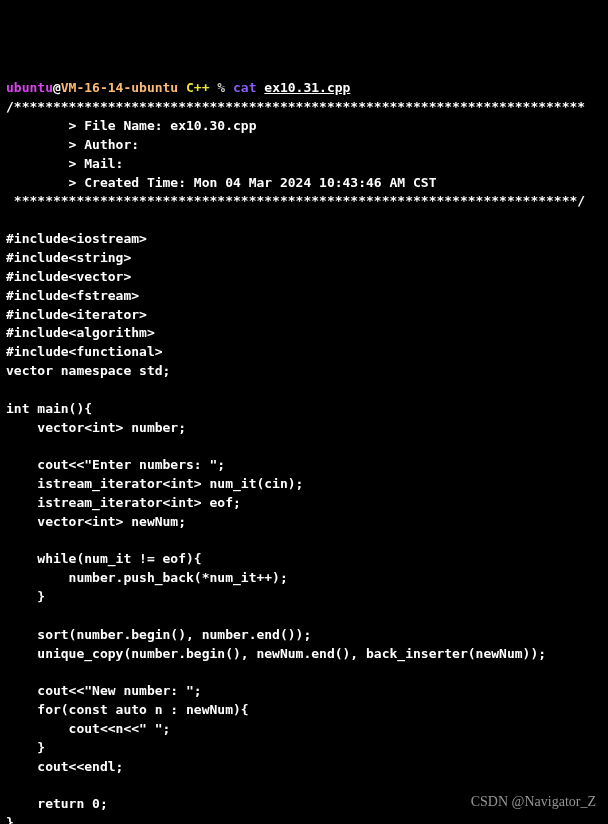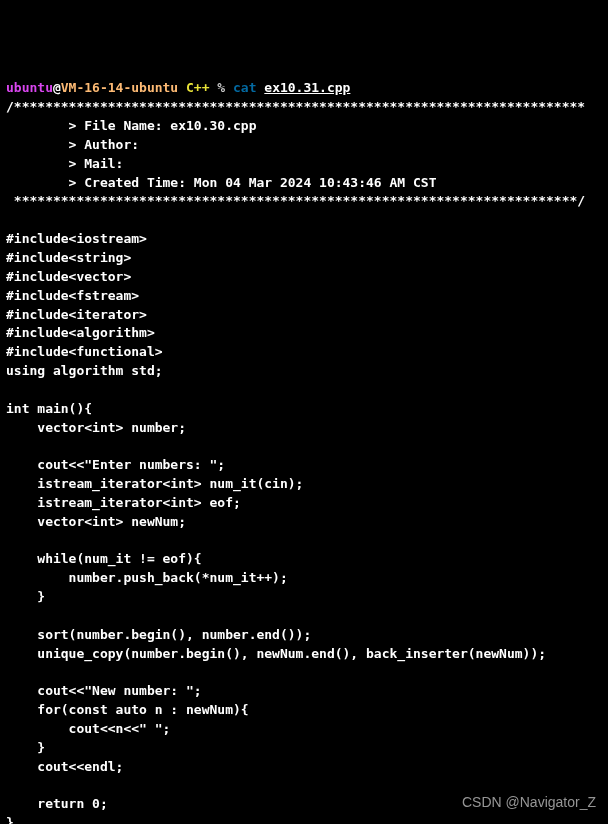--- a/index.html
+++ b/index.html
@@ -14,31 +14,31 @@
     padding: 4px 6px;
     line-height: 1.45;
     white-space: pre;
     overflow: hidden;
     position: relative;
   }
   .user { color: #d946ef; }
   .host { color: #fdba74; }
   .dir { color: #e8e338; }
   .pct { color: #c8c8c8; }
-  .cmd { color: #0369a1; }
+  .cmd { color: #8b5cf6; }
   .arg { text-decoration: underline; }
   .code { color: #fff; }
   .watermark {
     position: absolute;
     right: 12px;
     bottom: 12px;
     color: #b0b0b0;
     font-weight: normal;
     font-size: 14px;
-    font-family: Liberation Sans, sans-serif;
+    font-family: Liberation Serif, serif;
     opacity: 0.85;
   }
 </style>
 </head>
 <body>
 
 
 
 <div><span><span class="user">ubuntu</span><span>@</span><span class="host">VM-16-14-ubuntu</span> <span class="dir">C++</span> <span class="pct">%</span> <span class="cmd">cat</span> <span class="arg">ex10.31.cpp</span></span>
 <span class="code">/*************************************************************************</span>
@@ -48,21 +48,21 @@
 <span class="code">        &gt; Created Time: Mon 04 Mar 2024 10:43:46 AM CST</span>
 <span class="code"> ************************************************************************/</span>
 <span class="code"></span>
 <span class="code">#include&lt;iostream&gt;</span>
 <span class="code">#include&lt;string&gt;</span>
 <span class="code">#include&lt;vector&gt;</span>
 <span class="code">#include&lt;fstream&gt;</span>
 <span class="code">#include&lt;iterator&gt;</span>
 <span class="code">#include&lt;algorithm&gt;</span>
 <span class="code">#include&lt;functional&gt;</span>
-<span class="code">using algorithm std;</span>
+<span class="code">vector namespace std;</span>
 <span class="code"></span>
 <span class="code">int main(){</span>
 <span class="code">    vector&lt;int&gt; number;</span>
 <span class="code"></span>
 <span class="code">    cout&lt;&lt;"Enter numbers: ";</span>
 <span class="code">    istream_iterator&lt;int&gt; num_it(cin);</span>
 <span class="code">    istream_iterator&lt;int&gt; eof;</span>
 <span class="code">    vector&lt;int&gt; newNum;</span>
 <span class="code"></span>
 <span class="code">    while(num_it != eof){</span>

